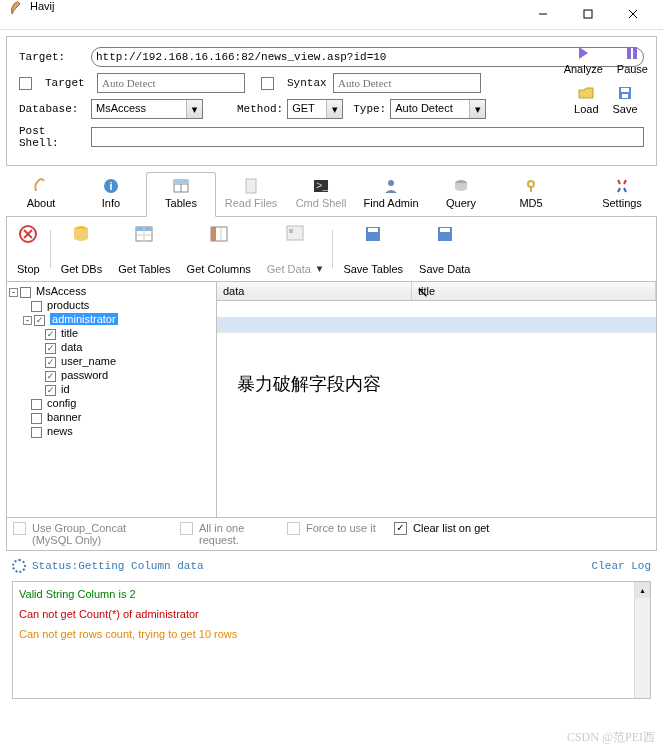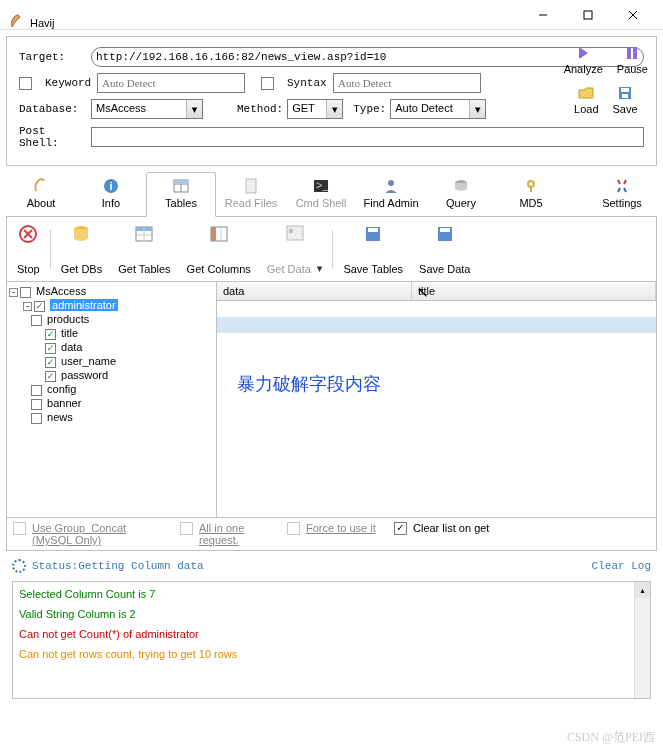--- a/index.html
+++ b/index.html
@@ -1,17 +1,17 @@
 <!DOCTYPE html>
 <html><head>
 <meta charset="utf-8">
 <style>
 * { box-sizing: border-box; font-family: Tahoma, sans-serif; font-size: 11px; }
 body { margin: 0; background: #fff; width: 663px; height: 750px; overflow: hidden; }
-.titlebar { height: 30px; display: flex; align-items: flex-end; padding: 0 8px; border-bottom: 1px solid #e0e0e0; }
+.titlebar { height: 30px; display: flex; align-items: flex-start; padding: 0 8px; border-bottom: 1px solid #e0e0e0; }
 .titlebar .icon { width: 16px; height: 16px; margin-right: 6px; }
 .titlebar .title { flex: 1; }
 .winbtns { display: flex; gap: 0; }
 .winbtn { width: 45px; height: 28px; display: flex; align-items: center; justify-content: center; }
 .outer { padding: 6px; }
 .panel { border: 1px solid #c0c0c0; padding: 10px 12px; position: relative; }
 .form-row { display: flex; align-items: center; margin-bottom: 6px; gap: 4px; }
 .lbl { width: 68px; font-family: 'Courier New', monospace; }
 .lbl2 { font-family: 'Courier New', monospace; margin-left: 6px; }
 input[type=text] { border: 1px solid #7a7a7a; height: 20px; padding: 0 4px; background: #fff; font-family: Tahoma; }
@@ -36,25 +36,25 @@
 .treepane { width: 210px; border-right: 1px solid #c0c0c0; padding: 2px; overflow: auto; font-family: 'Courier New', monospace; font-size: 11px; line-height: 14px; }
 .node { white-space: nowrap; }
 .tree-box { display: inline-block; width: 9px; height: 9px; border: 1px solid #888; text-align: center; line-height: 7px; font-size: 9px; margin-right: 2px; }
 .tree-cb { display: inline-block; width: 11px; height: 11px; border: 1px solid #7a7a7a; background: #fff; text-align: center; line-height: 9px; font-size: 9px; margin-right: 2px; vertical-align: middle; }
 .tree-cb.chk::after { content: '✓'; color: #2a7a2a; }
 .sel-node { background: #3399ff; color: #fff; padding: 0 2px; }
 .gridpane { flex: 1; position: relative; }
 .gridhdr { display: flex; background: linear-gradient(#f9f9f9,#eaeaea); border-bottom: 1px solid #c0c0c0; }
 .gridhdr .col { padding: 3px 6px; border-right: 1px solid #d0d0d0; }
 .bluerow { height: 16px; background: #d6e5f3; border-bottom: 1px solid #e8e8e8; margin-top: 16px; }
-.redtext { color: #1d4ed8; font-size: 18px; font-family: SimSun, serif; position: absolute; top: 90px; left: 20px; }
+.redtext { color: #000000; font-size: 18px; font-family: SimSun, serif; position: absolute; top: 90px; left: 20px; }
 .cursor { position: absolute; top: 2px; left: 200px; font-size: 14px; }
 .optrow { display: flex; border: 1px solid #c0c0c0; border-top: none; padding: 4px 6px; gap: 8px; font-family: 'Courier New', monospace; font-size: 10px; color: #888; align-items: flex-start; }
 .optrow .opt { display: flex; align-items: flex-start; gap: 3px; }
-.opt-txt { width: 120px; text-decoration: underline; }
+.opt-txt { width: 120px; }
 .statusrow { display: flex; align-items: center; padding: 8px 6px; }
 .statusrow .spinner { width: 14px; height: 14px; border: 2px dotted #3a7ab8; border-radius: 50%; margin-right: 6px; }
 .logbox { border: 1px solid #c0c0c0; margin: 0 6px; height: 118px; padding: 6px; position: relative; }
 .logline { margin-bottom: 8px; }
 .scrolltrack { position: absolute; right: 0; top: 0; bottom: 0; width: 16px; background: #f0f0f0; border-left: 1px solid #dcdcdc; }
 .scrollbtn { height: 16px; background: #e5e5e5; display: flex; align-items: center; justify-content: center; font-size: 8px; }
 .watermark { position: absolute; right: 8px; bottom: 4px; color: #ccc; font-size: 12px; font-family: SimSun; }
 svg { display: block; }
 </style>
 </head>
@@ -88,21 +88,21 @@
 </div>
 
 <div class="outer">
   <div class="panel">
     <div class="form-row">
       <span class="lbl">Target:</span>
       <input type="text" class="mono" style="flex: 1 1 0%; border-radius: 10px;" value="http://192.168.16.166:82/news_view.asp?id=10">
     </div>
     <div class="form-row">
       <span class="cbox"></span>
-      <span class="lbl2" style="width:48px">Keyword</span>
+      <span class="lbl2" style="width:48px">Target</span>
       <input type="text" style="width: 148px; color: rgb(136, 136, 136);" placeholder="Auto Detect">
       <span style="width:8px"></span>
       <span class="cbox"></span>
       <span class="lbl2" style="width:42px">Syntax</span>
       <input type="text" style="width: 148px; color: rgb(136, 136, 136);" placeholder="Auto Detect">
     </div>
     <div class="form-row">
       <span class="lbl">Database:</span>
       <div class="dropdown" style="width:112px">
         <span class="dd-val">MsAccess</span>
@@ -282,26 +282,27 @@
           <rect x="3" y="3" width="14" height="14" fill="#5a8ad0"></rect>
           <rect x="5" y="4" width="10" height="4" fill="#fff"></rect>
         </svg>
         <span>Save Data</span>
       </div>
   </div>
 
   <div class="main2">
     <div class="treepane">
       <div class="node"><span class="tree-box">-</span><span class="tree-cb"></span> <span>MsAccess</span></div>
+      <div class="node" style="padding-left:22px"><span class="tree-cb"></span> <span>products</span></div>
       <div class="node" style="padding-left:14px"><span class="tree-box">-</span><span class="tree-cb chk"></span> <span class="sel-node">administrator</span></div>
-      <div class="node" style="padding-left:22px"><span class="tree-cb"></span> <span>products</span></div>
       <div class="node" style="padding-left:36px"><span class="tree-cb chk"></span> <span>title</span></div>
       <div class="node" style="padding-left:36px"><span class="tree-cb chk"></span> <span>data</span></div>
       <div class="node" style="padding-left:36px"><span class="tree-cb chk"></span> <span>user_name</span></div>
       <div class="node" style="padding-left:36px"><span class="tree-cb chk"></span> <span>password</span></div>
+      <div class="node" style="padding-left:36px"><span class="tree-cb chk"></span> <span>id</span></div>
       <div class="node" style="padding-left:22px"><span class="tree-cb"></span> <span>config</span></div>
       <div class="node" style="padding-left:22px"><span class="tree-cb"></span> <span>banner</span></div>
       <div class="node" style="padding-left:22px"><span class="tree-cb"></span> <span>news</span></div>
     </div>
     <div class="gridpane">
       <div class="gridhdr">
         <div class="col" style="width:195px">data</div>
         <div class="col" style="flex:1">title</div>
       </div>
       <div class="bluerow"></div>
@@ -332,21 +333,20 @@
   <div class="statusrow">
     <span class="spinner"></span>
     <span style="color:#3a7ab8;font-family:'Courier New'">Status:</span>
     <span style="color:#3a7ab8;font-family:'Courier New'">Getting Column data</span>
     <span style="flex:1"></span>
     <span style="color:#3a7ab8;font-family:'Courier New';cursor:pointer">Clear Log</span>
   </div>
 
   <div class="logbox">
     <div id="log-lines">
-        <div class="logline" style="color: rgb(0, 128, 0);">Selected Column Count is 7</div>
         <div class="logline" style="color: rgb(0, 128, 0);">Valid String Column is 2</div>
         <div class="logline" style="color: rgb(204, 0, 0);">Can not get Count(*) of administrator</div>
         <div class="logline" style="color: rgb(230, 138, 0);">Can not get rows count, trying to get 10 rows</div>
       </div>
     <div class="scrolltrack">
       <div class="scrollbtn">▴</div>
     </div>
   </div>
 </div>
 

